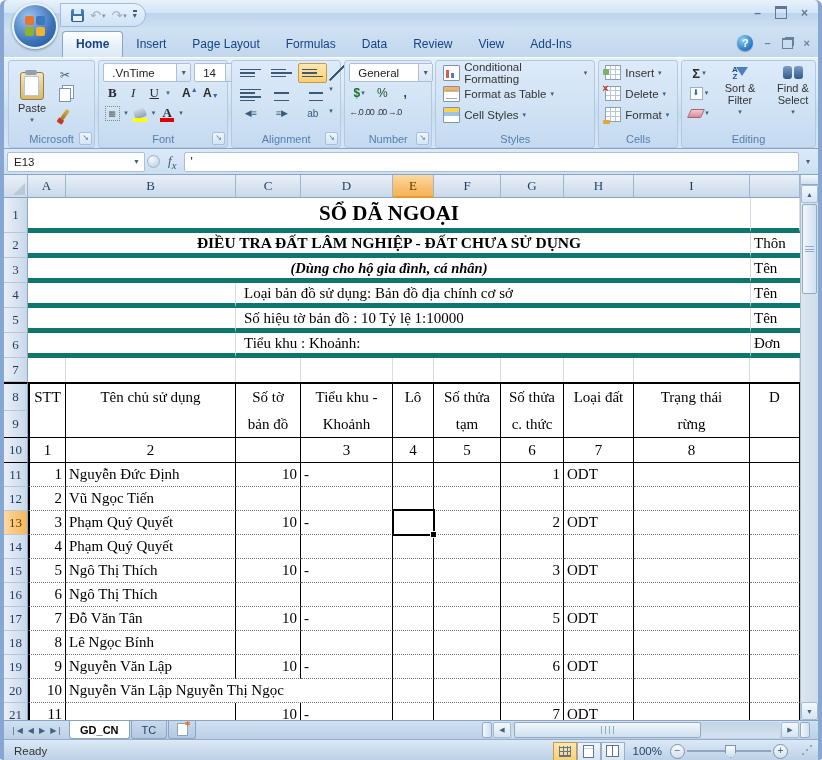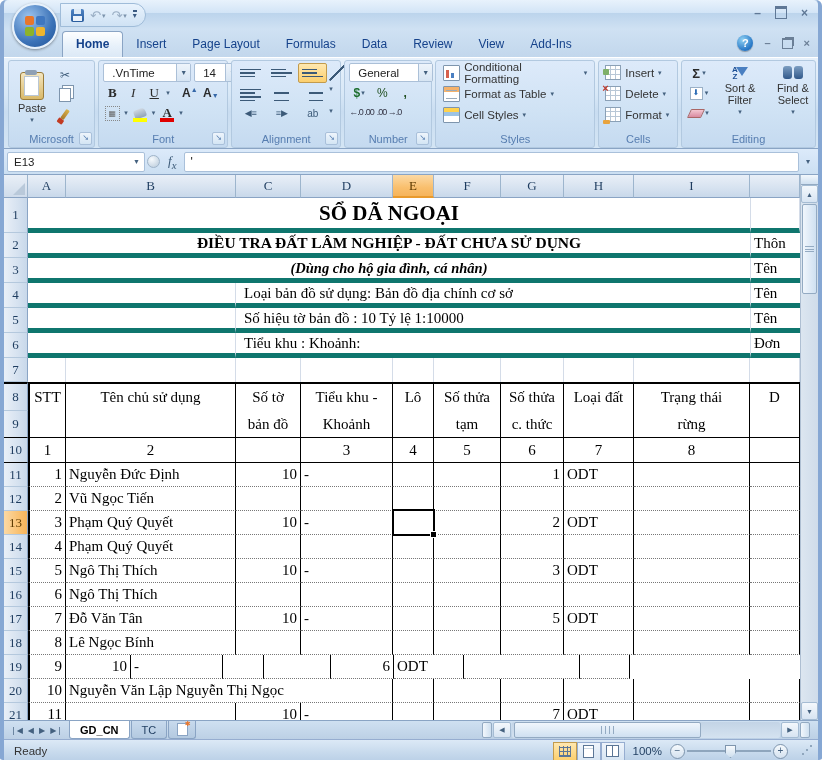--- a/index.html
+++ b/index.html
@@ -695,20 +695,21 @@
         <div class="c cE h24"></div>
           <div class="c cF h24"></div>
         <div class="c cG h24"></div>
           <div class="c cH h24"></div>
         <div class="c cI h24"></div>
           <div class="c cJ h24"></div>
       </div>
       <div class="row tbl dr">
         <div class="c c0 h24 rh">19</div>
         <div class="c cA h24 ar">9</div>
+        <div class="c cB h24">Nguyễn Văn Lập</div>
         <div class="c cC h24 ar">10</div>
         <div class="c cD h24">-</div>
         <div class="c cE h24"></div>
         <div class="c cF h24 ar"></div>
         <div class="c cG h24 ar">6</div>
         <div class="c cH h24">ODT</div>
         <div class="c cI h24"></div>
         <div class="c cJ h24"></div>
       </div>
       <div class="row tbl dr">

